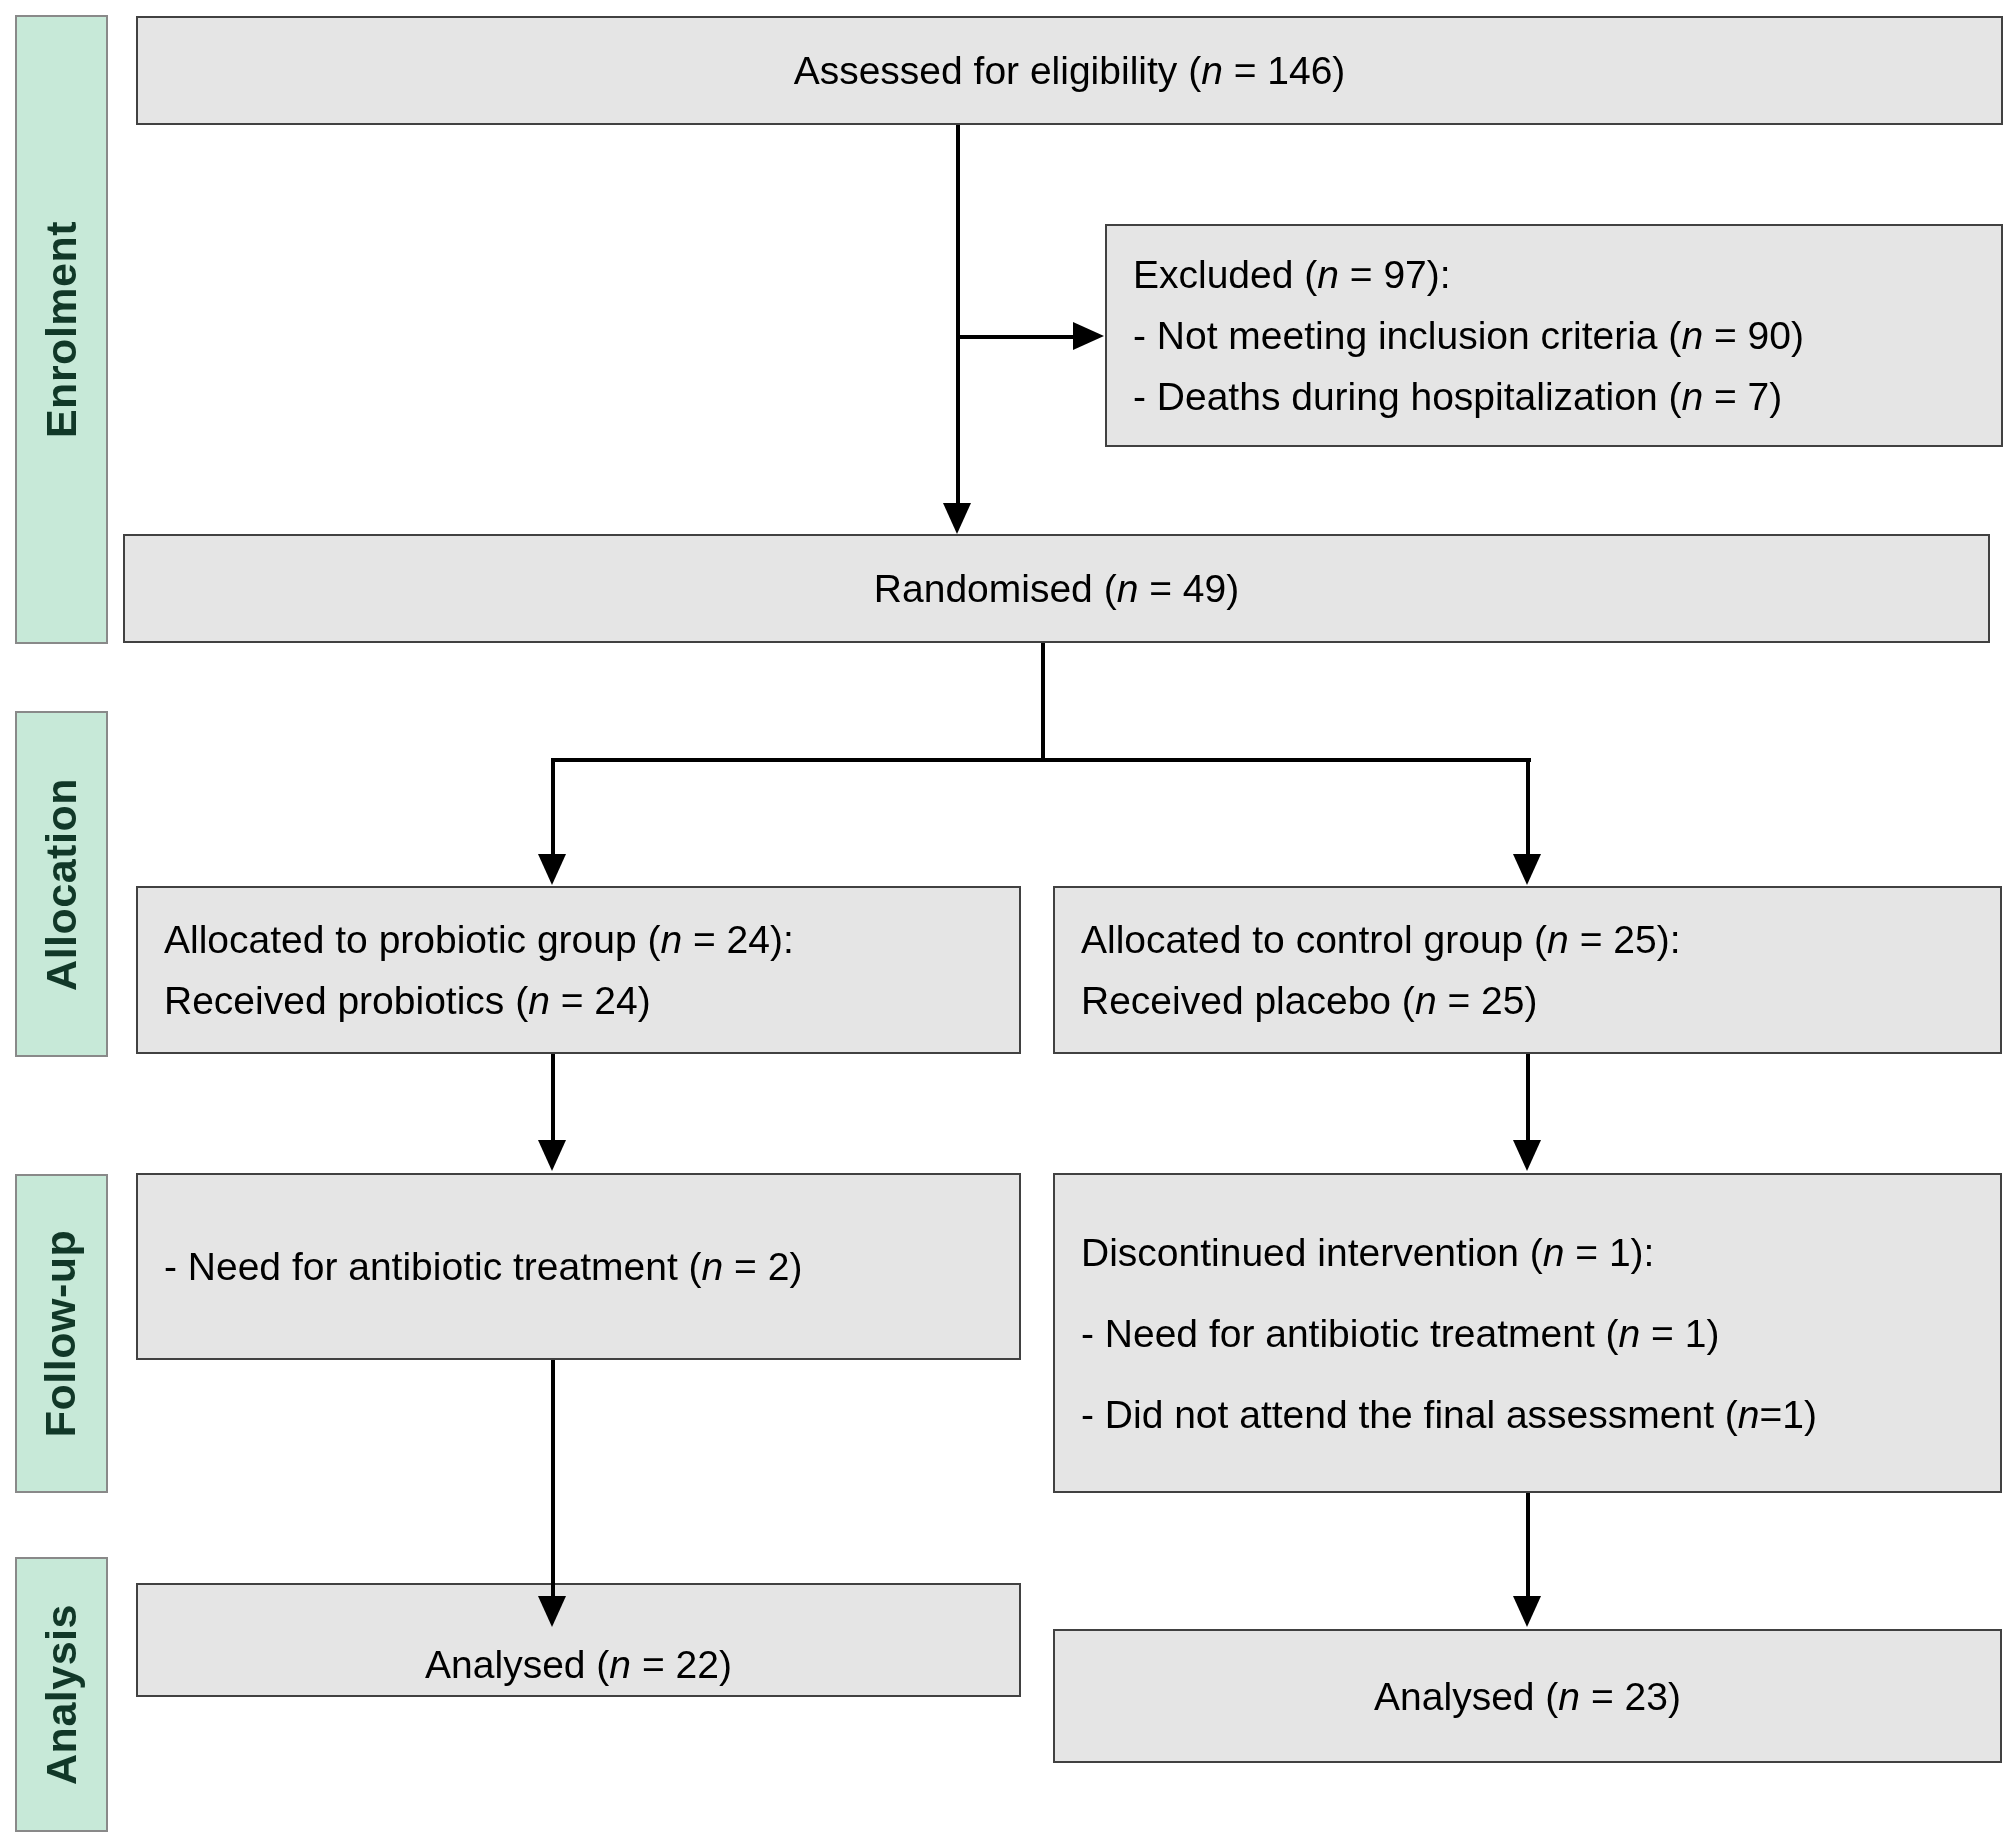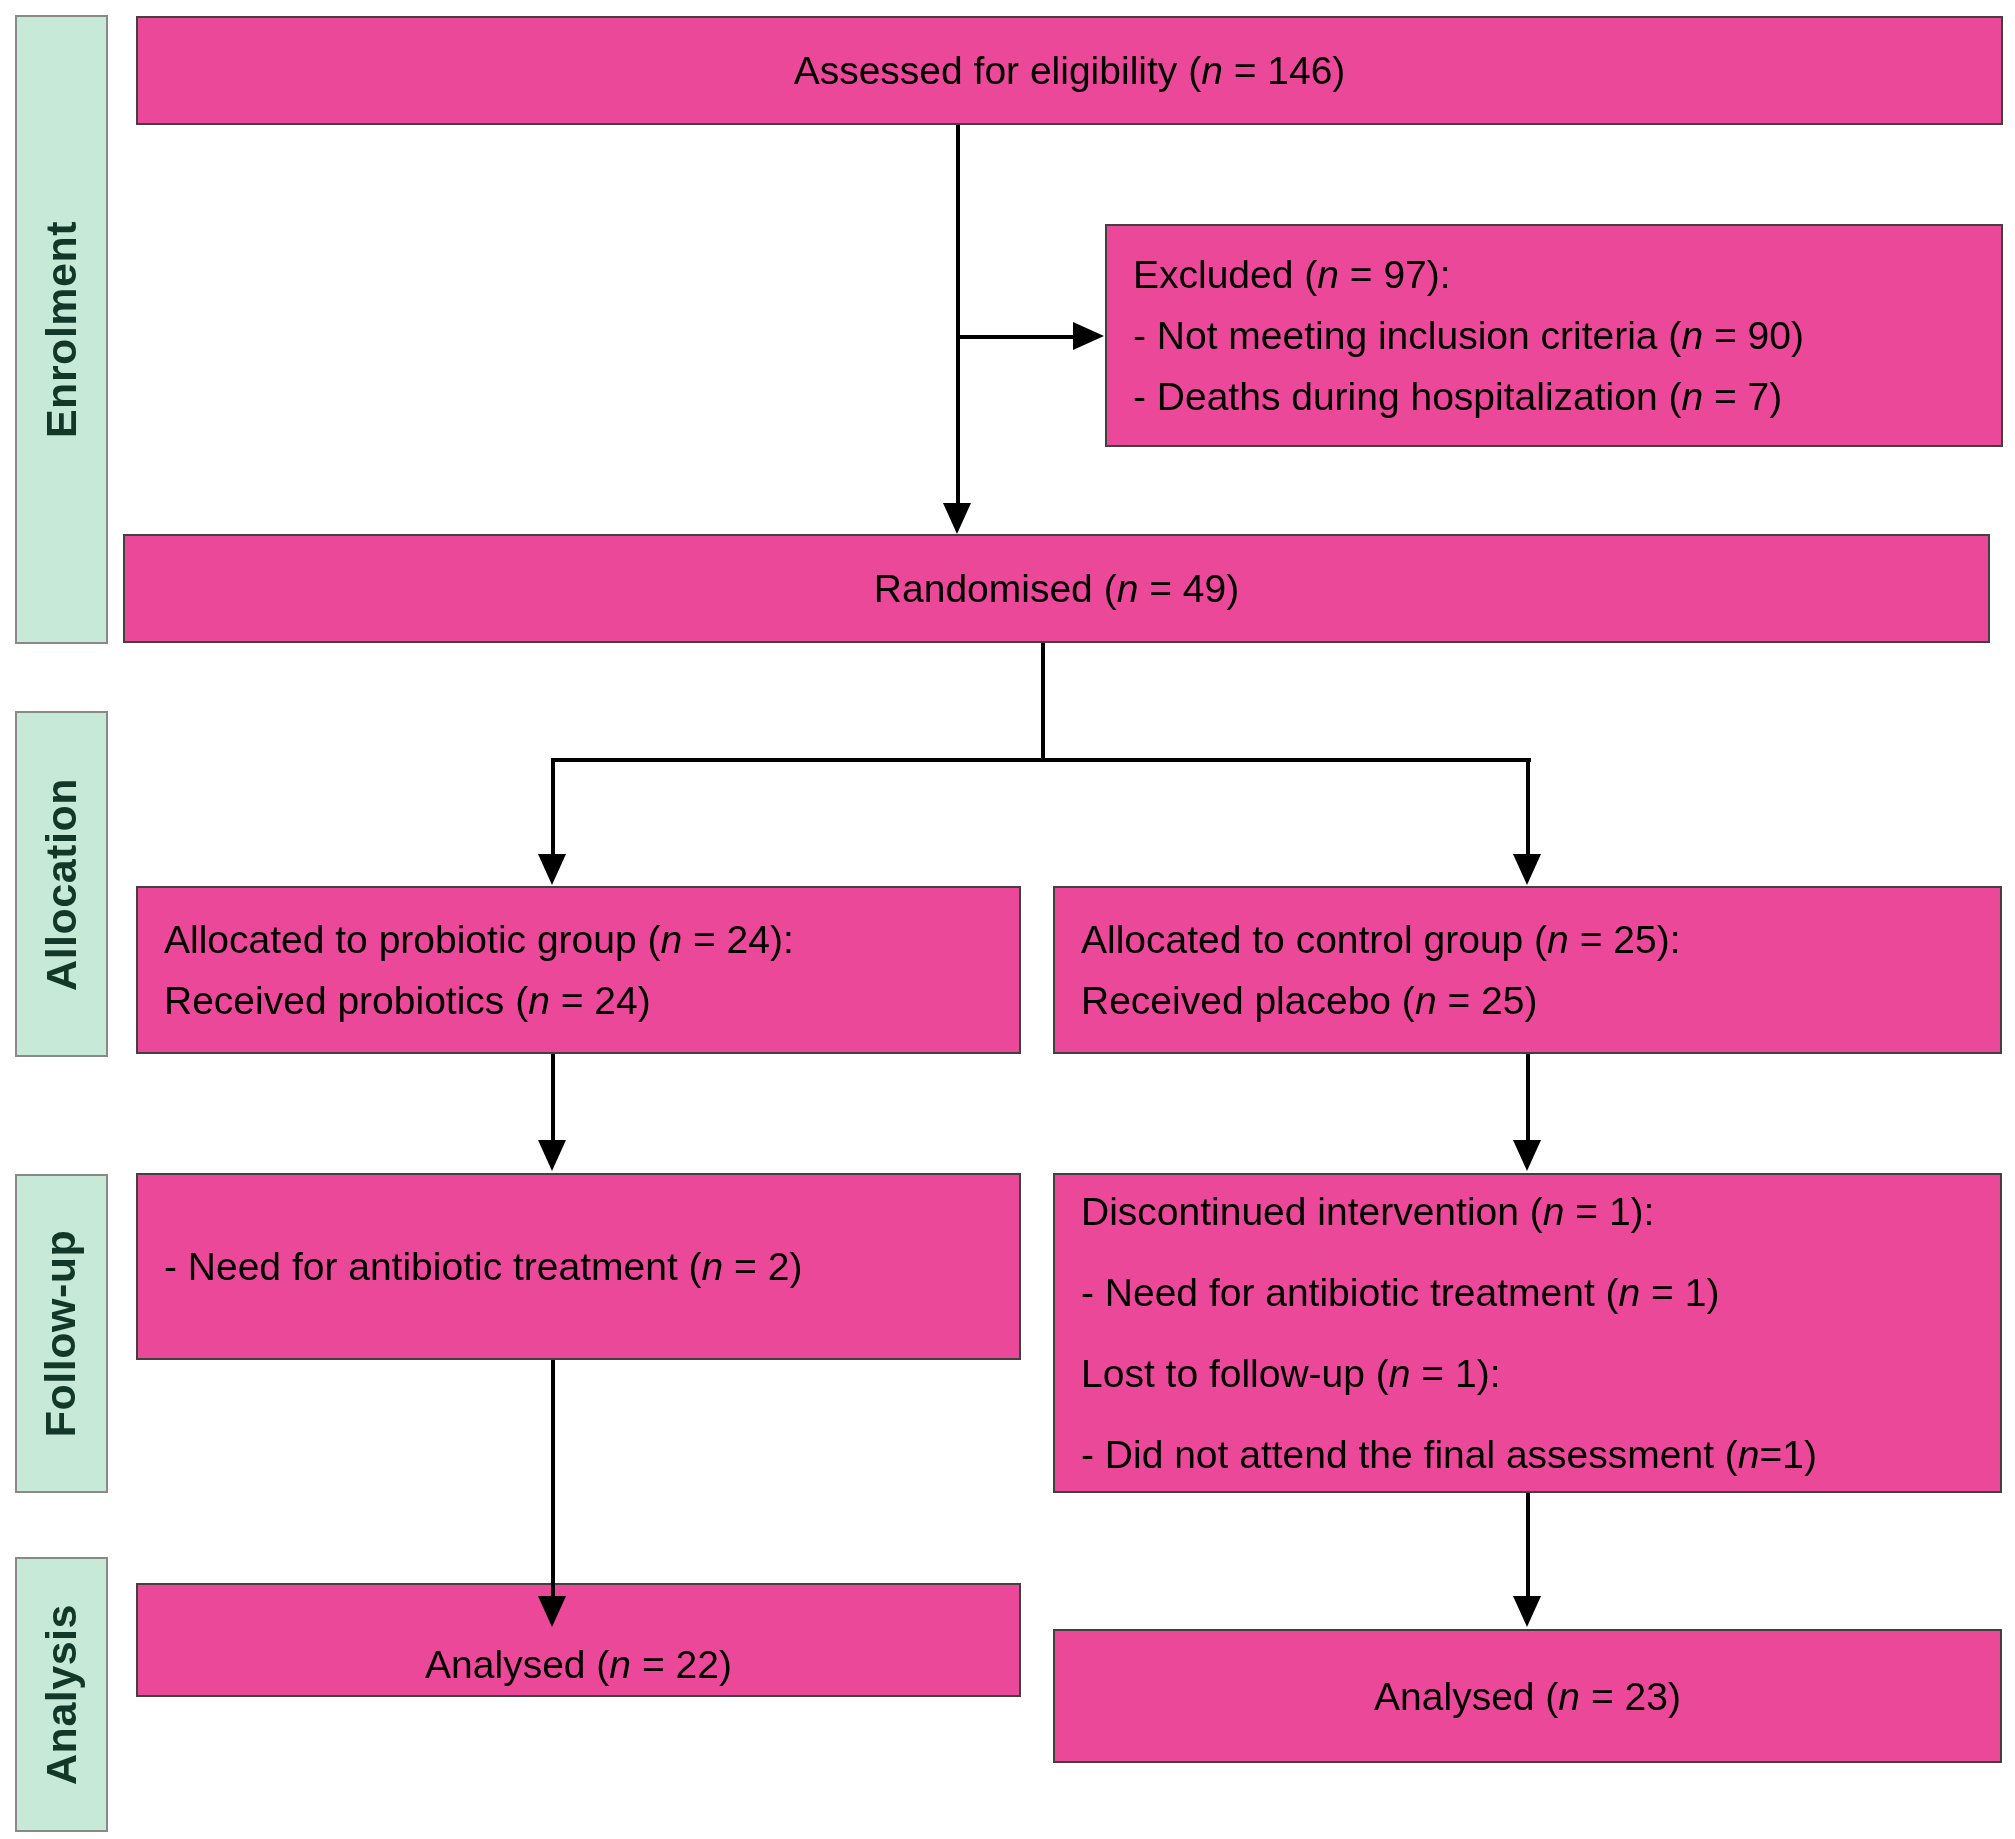--- a/index.html
+++ b/index.html
@@ -38,21 +38,21 @@
     transform: rotate(-90deg);
     white-space: nowrap;
     font-size: 43px;
     font-weight: bold;
     color: var(--stage-text);
     letter-spacing: 0.5px;
   }
   
   .wbox {
     position: absolute;
-    background: #ec4899;
+    background: #e5e5e5;
     border: 2.7px solid var(--box-border);
     display: flex;
     flex-direction: column;
     justify-content: center;
     font-size: 39px;
     line-height: 61px;
   }
   .wbox.center { align-items: center; text-align: center; }
   .wbox.left   { align-items: flex-start; text-align: left; padding-left: 26px; padding-right: 15px; }
   .wbox .line { white-space: nowrap; }
@@ -113,21 +113,20 @@
       <div class="line">Allocated to control group (<i>n</i> = 25):</div>
       <div class="line">Received placebo (<i>n</i> = 25)</div>
     </div>
 
   <div class="wbox left" style="left:136px;  top:1173px; width:885px; height:187px;">
       <div class="line">- Need for antibiotic treatment (<i>n</i> = 2)</div>
     </div>
   <div class="wbox left" style="left:1053px; top:1173px; width:949px; height:320px;gap:20px;">
       <div class="line">Discontinued intervention (<i>n</i> = 1):</div>
       <div class="line">- Need for antibiotic treatment (<i>n</i> = 1)</div>
-      <div class="line">Lost to follow-up (<i>n</i> = 1):</div>
       <div class="line">- Did not attend the final assessment (<i>n</i>=1)</div>
     </div>
 
   <div class="wbox center" style="left:136px;  top:1583px; width:885px; height:114px;justify-content:flex-end;">
       <div class="line">Analysed (<i>n</i> = 22)</div>
     </div>
   <div class="wbox center" style="left:1053px; top:1629px; width:949px; height:134px;">
       <div class="line">Analysed (<i>n</i> = 23)</div>
     </div>
 

